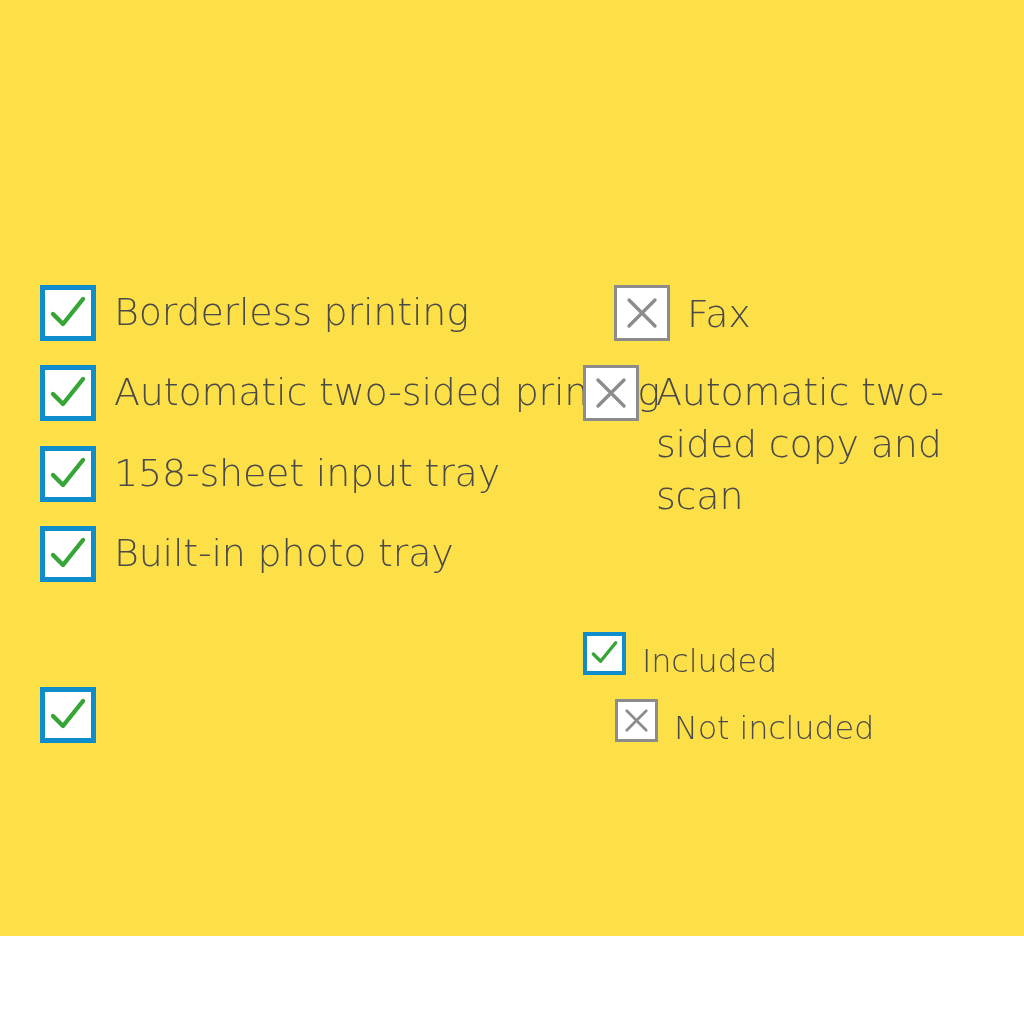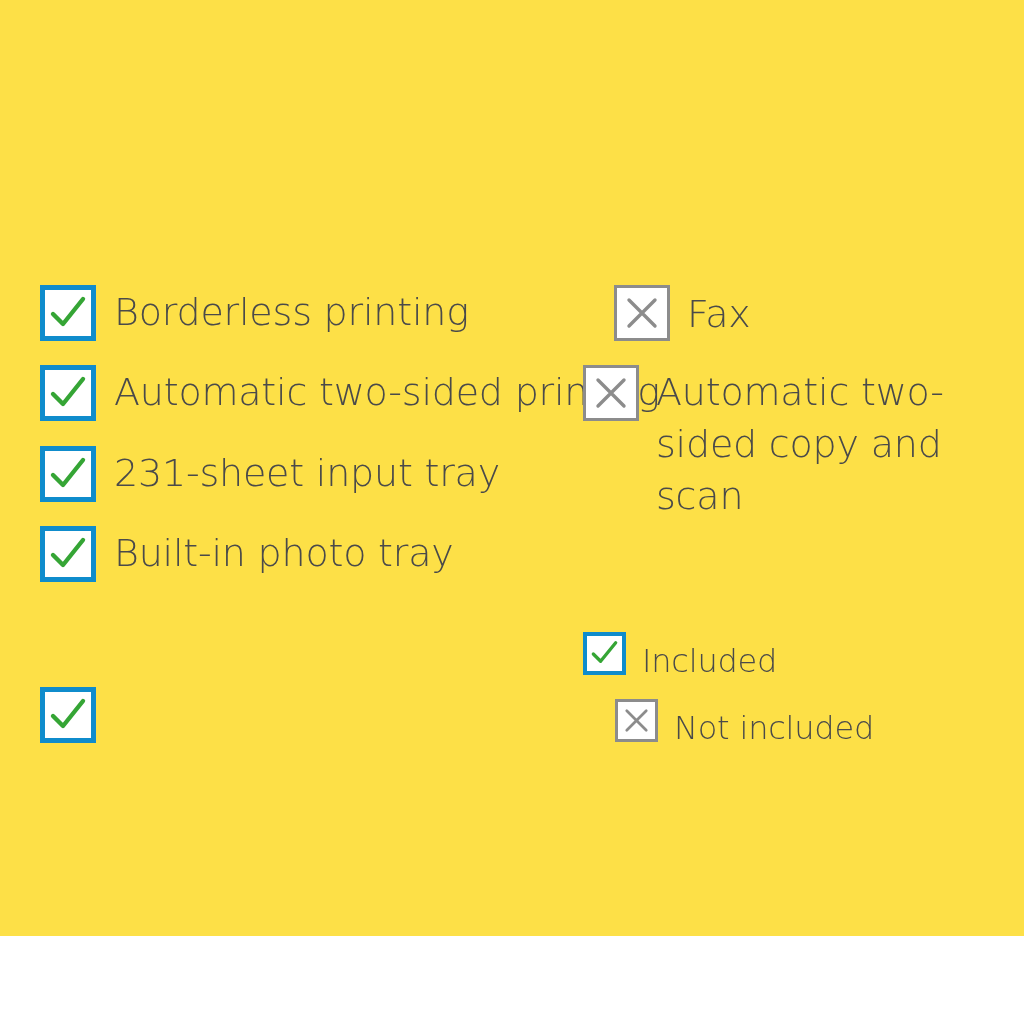--- a/index.html
+++ b/index.html
@@ -95,21 +95,21 @@
     </span>
     <span class="label">Automatic two-sided printing</span>
   </div>
 
   <div class="feature-row col-left" style="left:40px; top:446px;">
     <span class="box check">
       <svg viewBox="0 0 46 46" aria-hidden="true">
         <path d="M8 24 L18 34 L38 9" fill="none" stroke="#35a535" stroke-width="4.4" stroke-linecap="round" stroke-linejoin="round"></path>
       </svg>
     </span>
-    <span class="label">231-sheet input tray</span>
+    <span class="label">158-sheet input tray</span>
   </div>
 
   <div class="feature-row col-left" style="left:40px; top:526px;text-align:center;">
     <span class="box check">
       <svg viewBox="0 0 46 46" aria-hidden="true">
         <path d="M8 24 L18 34 L38 9" fill="none" stroke="#35a535" stroke-width="4.4" stroke-linecap="round" stroke-linejoin="round"></path>
       </svg>
     </span>
     <span class="label">Built-in photo tray</span>
   </div>

